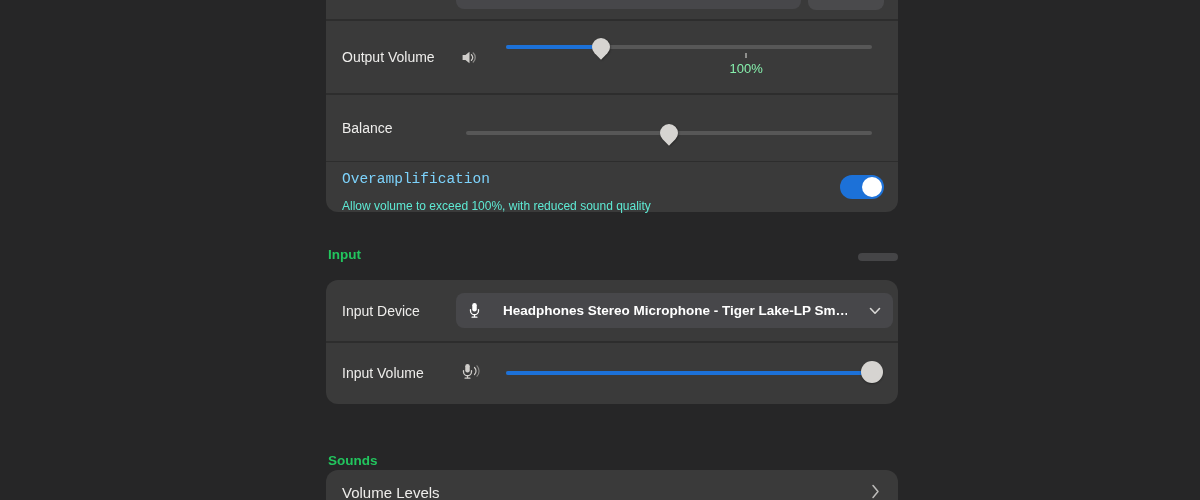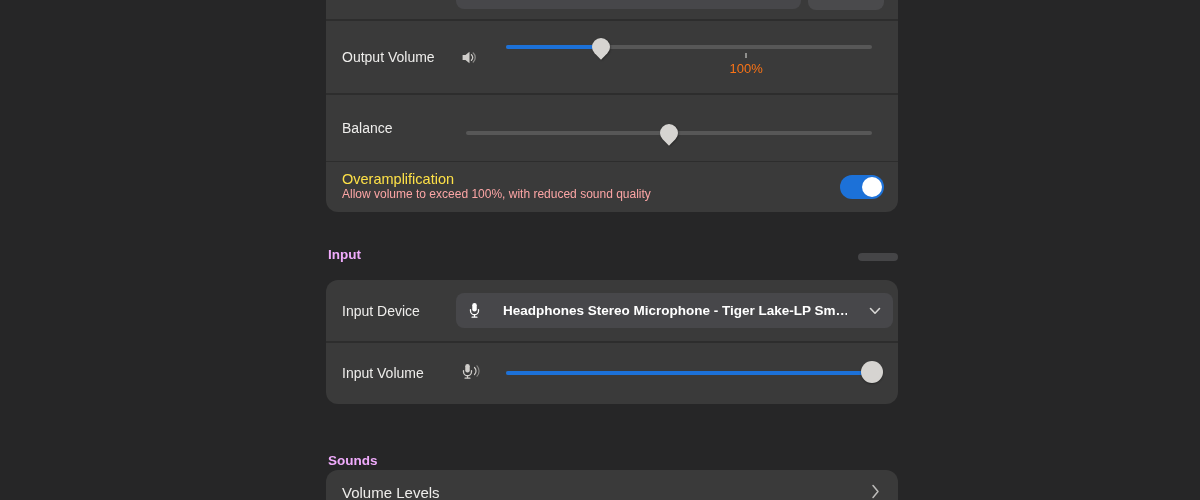--- a/index.html
+++ b/index.html
@@ -50,61 +50,61 @@
     position:absolute; width:22px; height:22px; background:#d6d4d1;
     border-radius:50%; transform:translate(-50%,0);
     box-shadow:0 1px 2px rgba(0,0,0,.35);
   }
   .mark-tick {
     position:absolute; width:2px; height:5px; background:#8f8f8d;
     transform:translateX(-50%);
   }
   .mark-label {
     position:absolute; transform:translateX(-50%);
-    font-size:13px; color:#f97316; white-space:nowrap;
+    font-size:13px; color:#86efac; white-space:nowrap;
   }
 
   
   .switch {
     position:absolute; right:14px; top:13px; width:44px; height:24px;
     border-radius:13px; background:#4a4a4c;
   }
   .switch .knob {
     position:absolute; top:2px; left:2px; width:20px; height:20px;
     border-radius:50%; background:#ffffff;
   }
   .switch.on .knob { left:22px; }
 
   
   .section-header {
     position:absolute; left:326px; width:572px; height:18px;
   }
   .section-header .hdr-label {
     position:absolute; left:2px; top:0;
-    font-size:13.5px; font-weight:bold; color:#f0abfc;
+    font-size:13.5px; font-weight:bold; color:#22c55e;
   }
   .level-pill {
     position:absolute; right:0; top:6px; width:40px; height:8px;
     border-radius:4px; background:#454547;
   }
 
   
   .dropdown {
     position:absolute; left:130px; top:13px; width:437px; height:35px;
     background:#47474a; border-radius:8px;
     display:flex; align-items:center; padding:0 12px; box-sizing:border-box;
     gap:22px; cursor:pointer;
   }
   .dropdown .dd-text {
     font-size:13.5px; font-weight:bold; color:#ffffff;
     white-space:nowrap; overflow:hidden; flex:1;
   }
   .overamp-text { position:absolute; left:16px; top:9px; }
-  .overamp-text .t1 { font-size:14.5px; color:#fde047; }
-  .overamp-text .t2 { font-size:12px; color:#fca5a5; margin-top:0; }
+  .overamp-text .t1 { font-size:14.5px; color:#7dd3fc;font-family:Liberation Mono, monospace; }
+  .overamp-text .t2 { font-size:12px; color:#5eead4; margin-top:12px; }
 
   .chevron-right {
     position:absolute; right:18px; top:14px;
   }
   .clickable { cursor:pointer; }
 </style>
 </head>
 <body>
 
 <div class="card" style="top:-50px; height:262px;">

